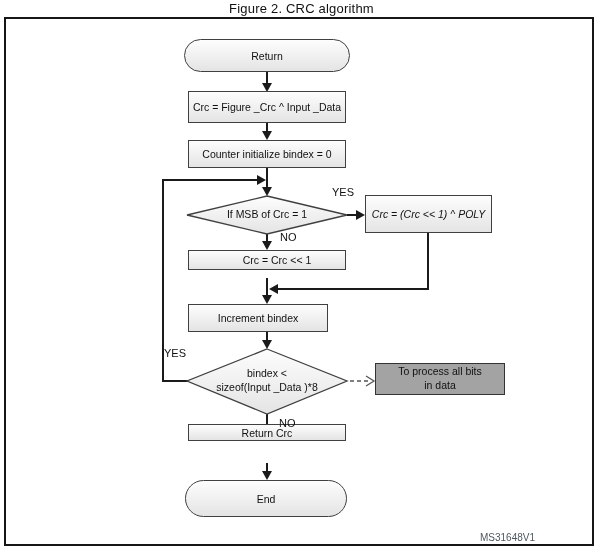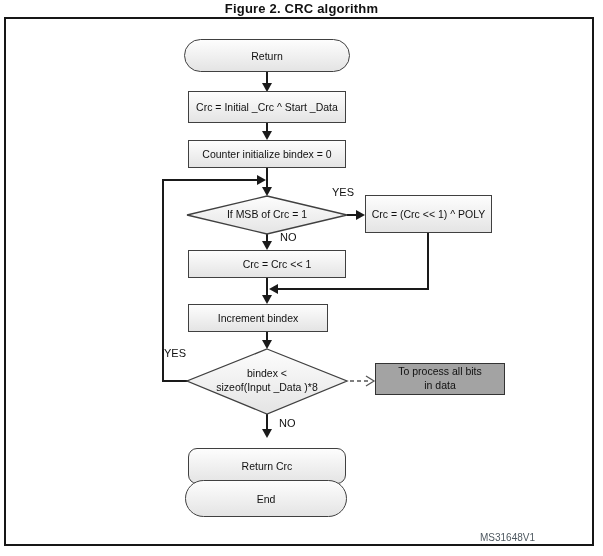--- a/index.html
+++ b/index.html
@@ -2,21 +2,21 @@
 <html><head>
 <meta charset="utf-8">
 <style>
   html,body{margin:0;padding:0;background:#fff;}
   .page{
     position:relative;width:603px;height:556px;background:#fff;overflow:hidden;
     font-family:"Liberation Sans", sans-serif;color:#111;
   }
   .title{
     position:absolute;left:0;top:1px;width:603px;text-align:center;
-    font-size:13px;font-weight:bold;letter-spacing:0.2px;
+    font-size:13px;font-weight:normal;letter-spacing:0.2px;
   }
   .frame{
     position:absolute;left:4px;top:17px;width:590px;height:529px;
     border:2px solid #161616;box-sizing:border-box;background:#fff;
   }
   svg.wires{position:absolute;left:0;top:0;}
   .node{
     position:absolute;box-sizing:border-box;
     border:1.3px solid #404040;
     background:linear-gradient(#fdfdfd,#e4e4e4);
@@ -93,54 +93,54 @@
 
     <polygon points="267,196 347,215 267,234 187,215" fill="url(#nodeGrad)" stroke="#404040" stroke-width="1.3"></polygon>
     <polygon points="267,349 347,381 267,414 187,381" fill="url(#nodeGrad)" stroke="#404040" stroke-width="1.3"></polygon>
   </svg>
 
   <div class="node pill" style="left:184px;top:39px;width:166px;height:33px;">
     <span>Return</span>
   </div>
 
   <div class="node" style="left:188px;top:91px;width:158px;height:32px;">
-    <span>Crc = Initial _Crc ^ Start _Data</span>
+    <span>Crc = Figure _Crc ^ Input _Data</span>
   </div>
 
   <div class="node" style="left:188px;top:140px;width:158px;height:28px;">
     <span>Counter initialize bindex = 0</span>
   </div>
 
   <div class="dtext" style="left:197px;top:203px;width:140px;height:24px;">
     <span>If MSB of Crc = 1</span>
   </div>
 
-  <div class="node" style="left:365px;top:195px;width:127px;height:38px;">
+  <div class="node" style="left:365px;top:195px;width:127px;height:38px;font-style:italic;">
     <span>Crc = (Crc &lt;&lt; 1) ^ POLY</span>
   </div>
 
-  <div class="node" style="left:188px;top:250px;width:158px;height:28px;padding-left:20px;">
+  <div class="node" style="left:188px;top:250px;width:158px;height:20px;padding-left:20px;">
     <span>Crc = Crc &lt;&lt; 1</span>
   </div>
 
   <div class="node" style="left:188px;top:304px;width:140px;height:28px;">
     <span>Increment bindex</span>
   </div>
 
   <div class="dtext" style="left:192px;top:365px;width:150px;height:32px;">
     <span>bindex &lt;</span>
     <span>sizeof(Input _Data )*8</span>
   </div>
 
   <div class="note" style="left:375px;top:363px;width:130px;height:32px;">
     <span>To process all bits</span>
     <span>in data</span>
   </div>
 
-  <div class="node" style="left:188px;top:448px;width:158px;height:36px;border-radius:9px;">
+  <div class="node" style="left:188px;top:424px;width:158px;height:17px;">
     <span>Return Crc</span>
   </div>
 
   <div class="node pill" style="left:185px;top:480px;width:162px;height:37px;border-radius:19px;">
     <span>End</span>
   </div>
 
   <div class="branch" style="left:332px;top:186px;">YES</div>
   <div class="branch" style="left:280px;top:231px;">NO</div>
   <div class="branch" style="left:164px;top:347px;">YES</div>

